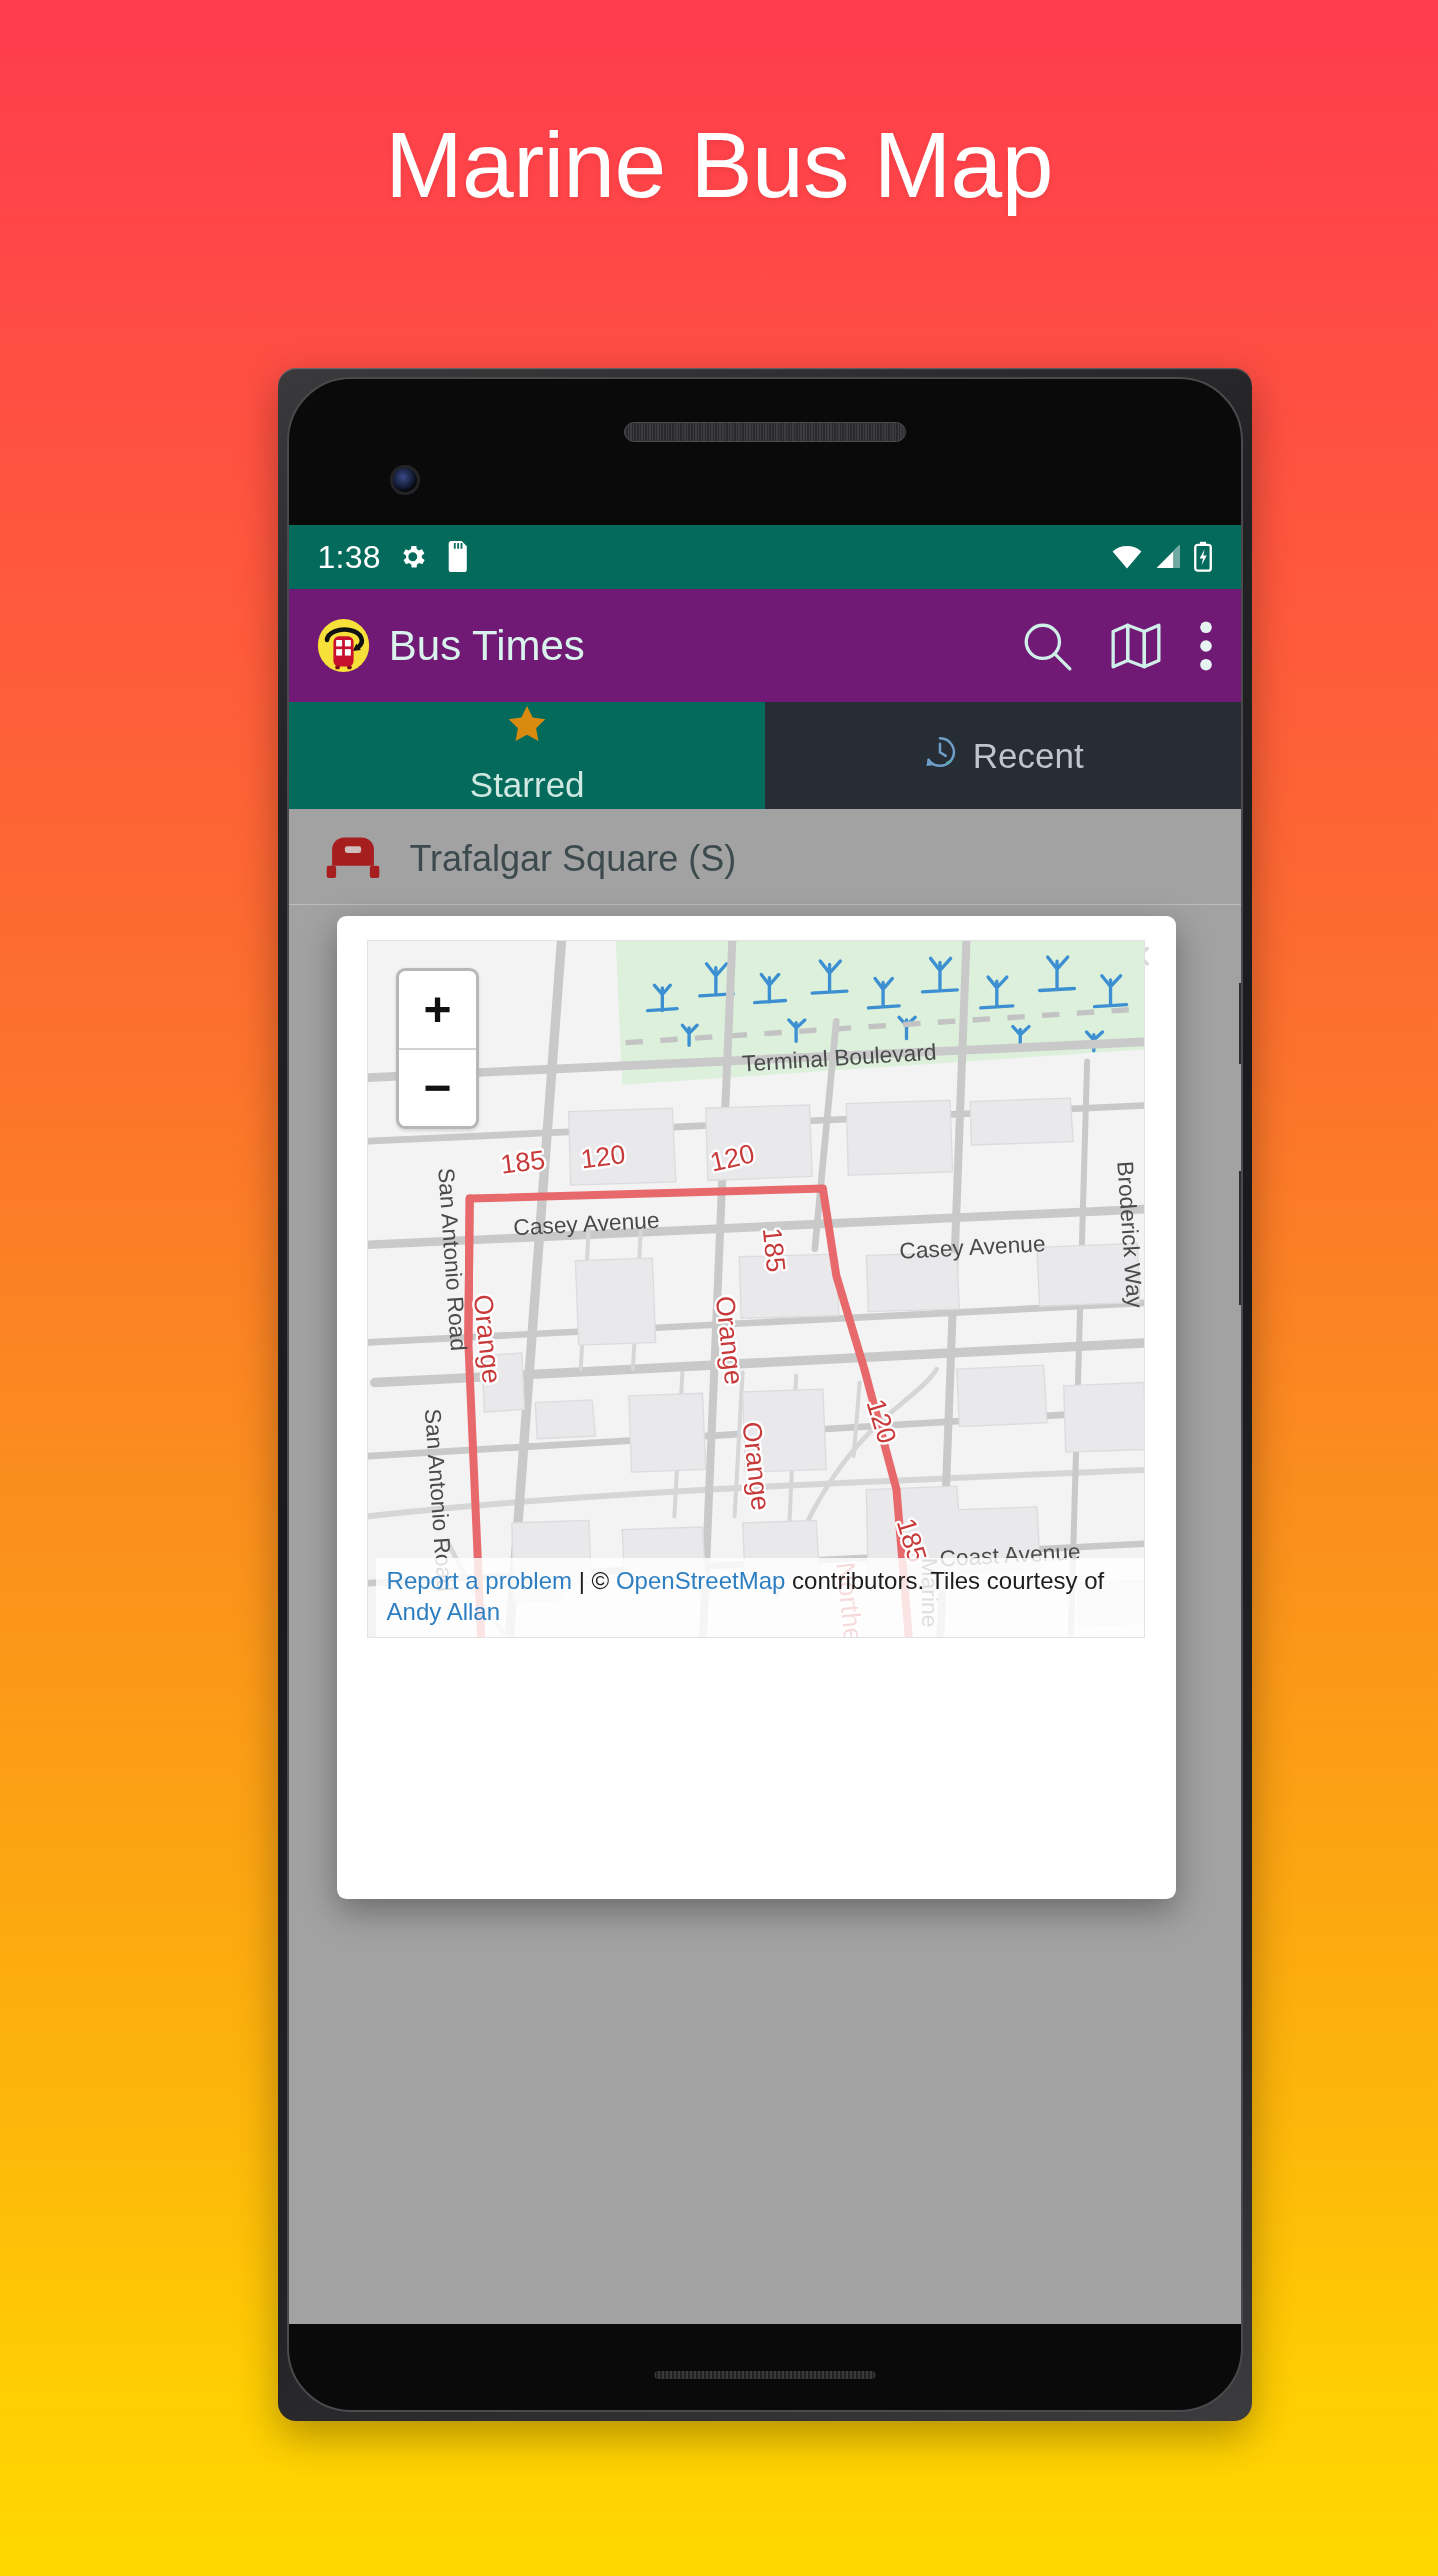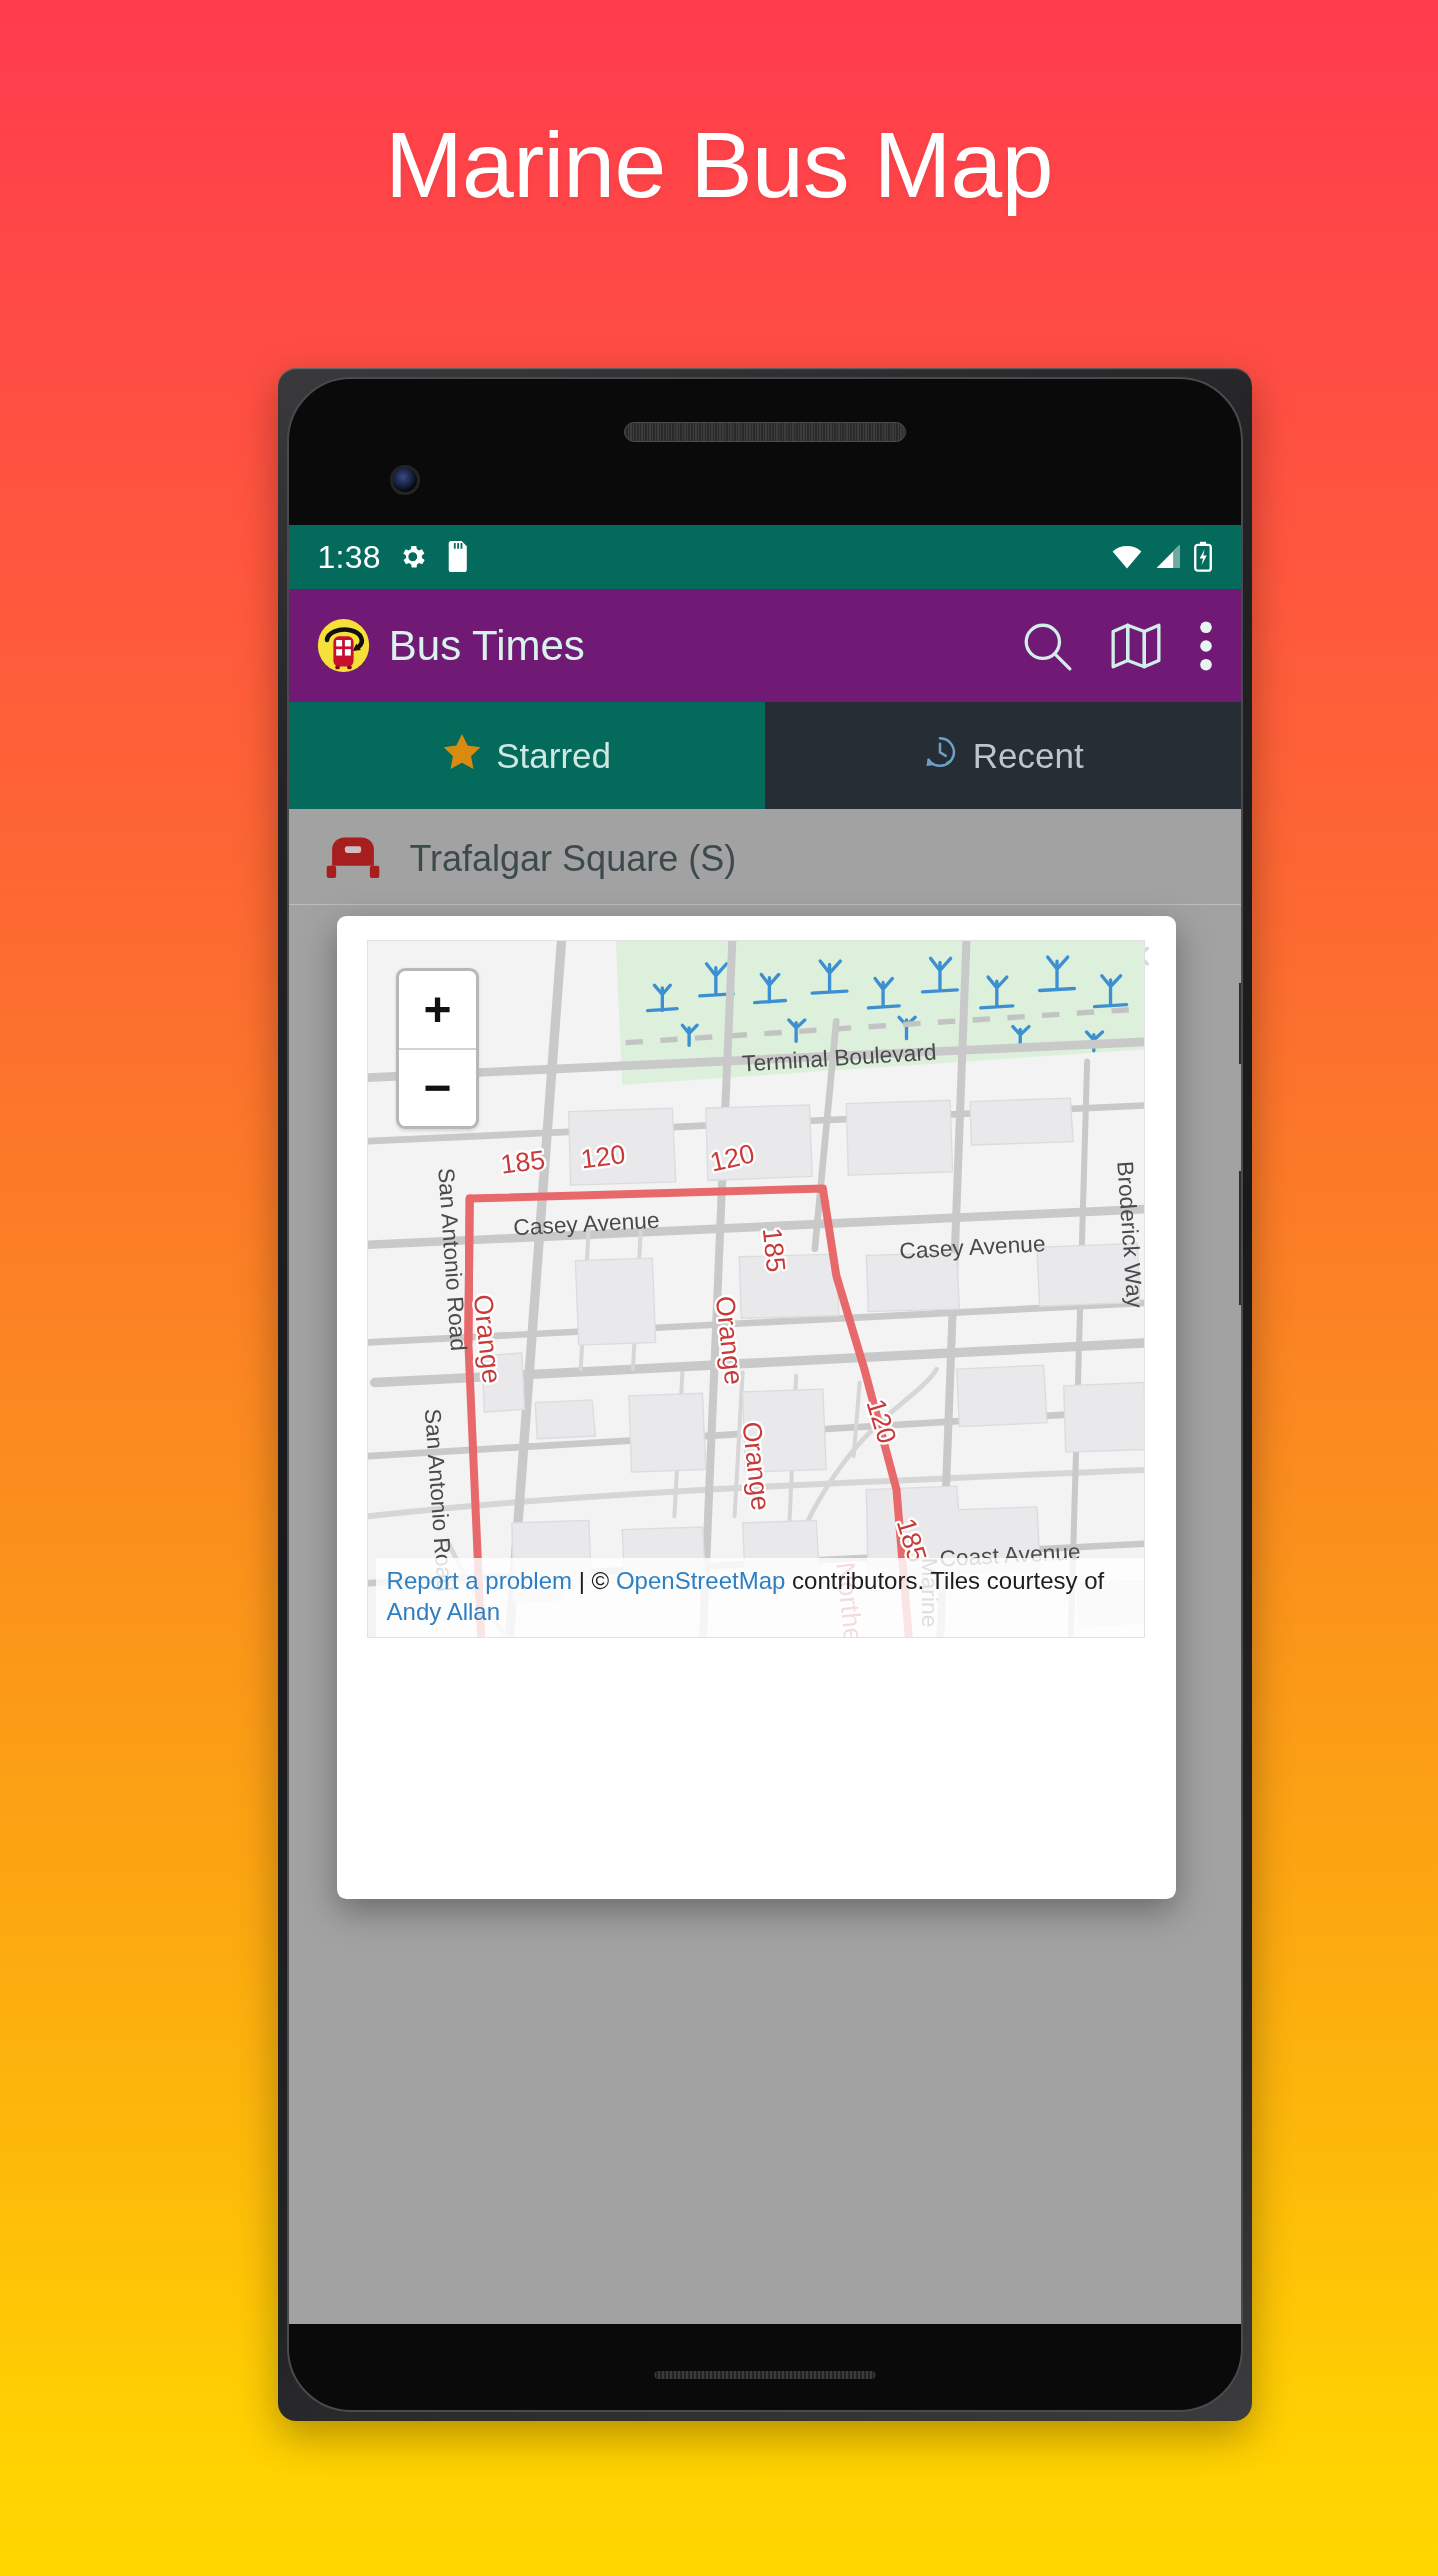--- a/index.html
+++ b/index.html
@@ -105,21 +105,21 @@
   .appbar-actions { margin-left: auto; display: flex; align-items: center; gap: 35px; }
   .icon-btn { display: flex; align-items: center; justify-content: center; cursor: pointer; }
 
   
   .tabs { display: flex; height: 107px; }
   .tab {
     flex: 1; display: flex; align-items: center; justify-content: center;
     gap: 14.8px; background: #262D35; color: #BFC6CB; font-size: 35px;
     cursor: pointer;
   }
-  .tab.active { background: #046A5C; color: #CFE8E2; }
+  .tab.active { background: #046A5C; color: #CFE8E2; flex-direction: column; }
   .tab .tab-label { white-space: nowrap; }
 
   
   .list-area { position: relative; background: #a2a2a2; height: 1515px; }
   .list-row {
     display: flex; align-items: flex-end; gap: 27px;
     padding: 27px 35px 24px 35px;
     border-bottom: 1.3px solid #bdbdbd;
   }
   .list-row .row-label { font-size: 36px; color: #3d4a4d; }

